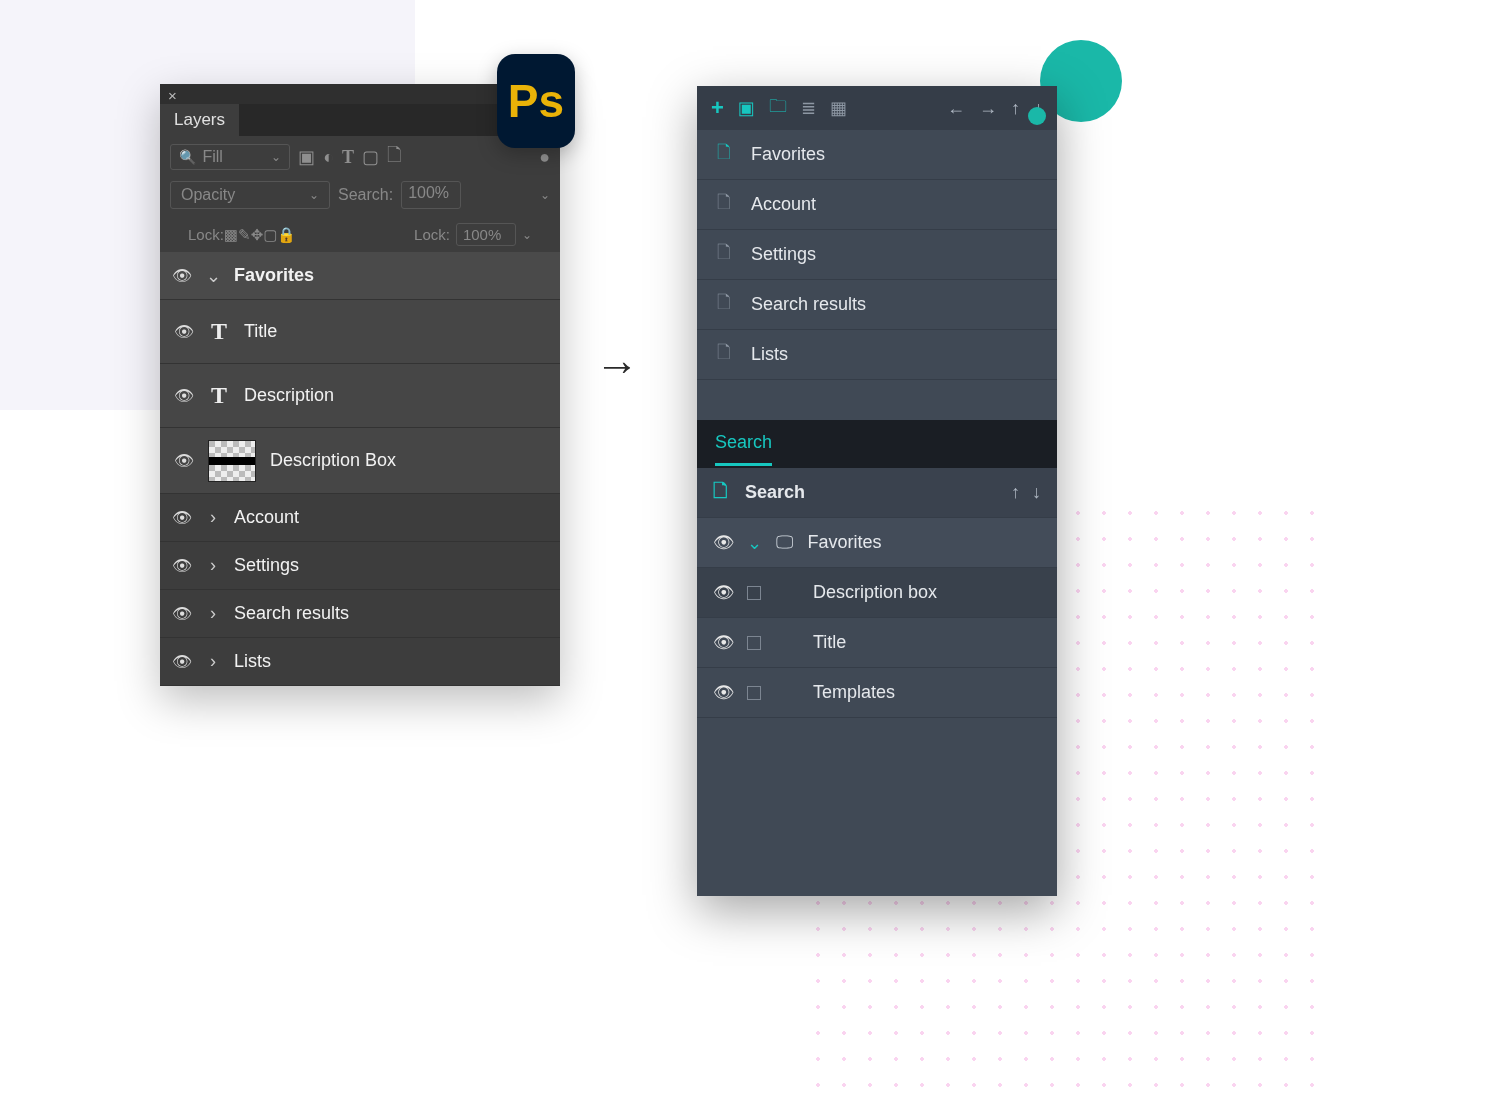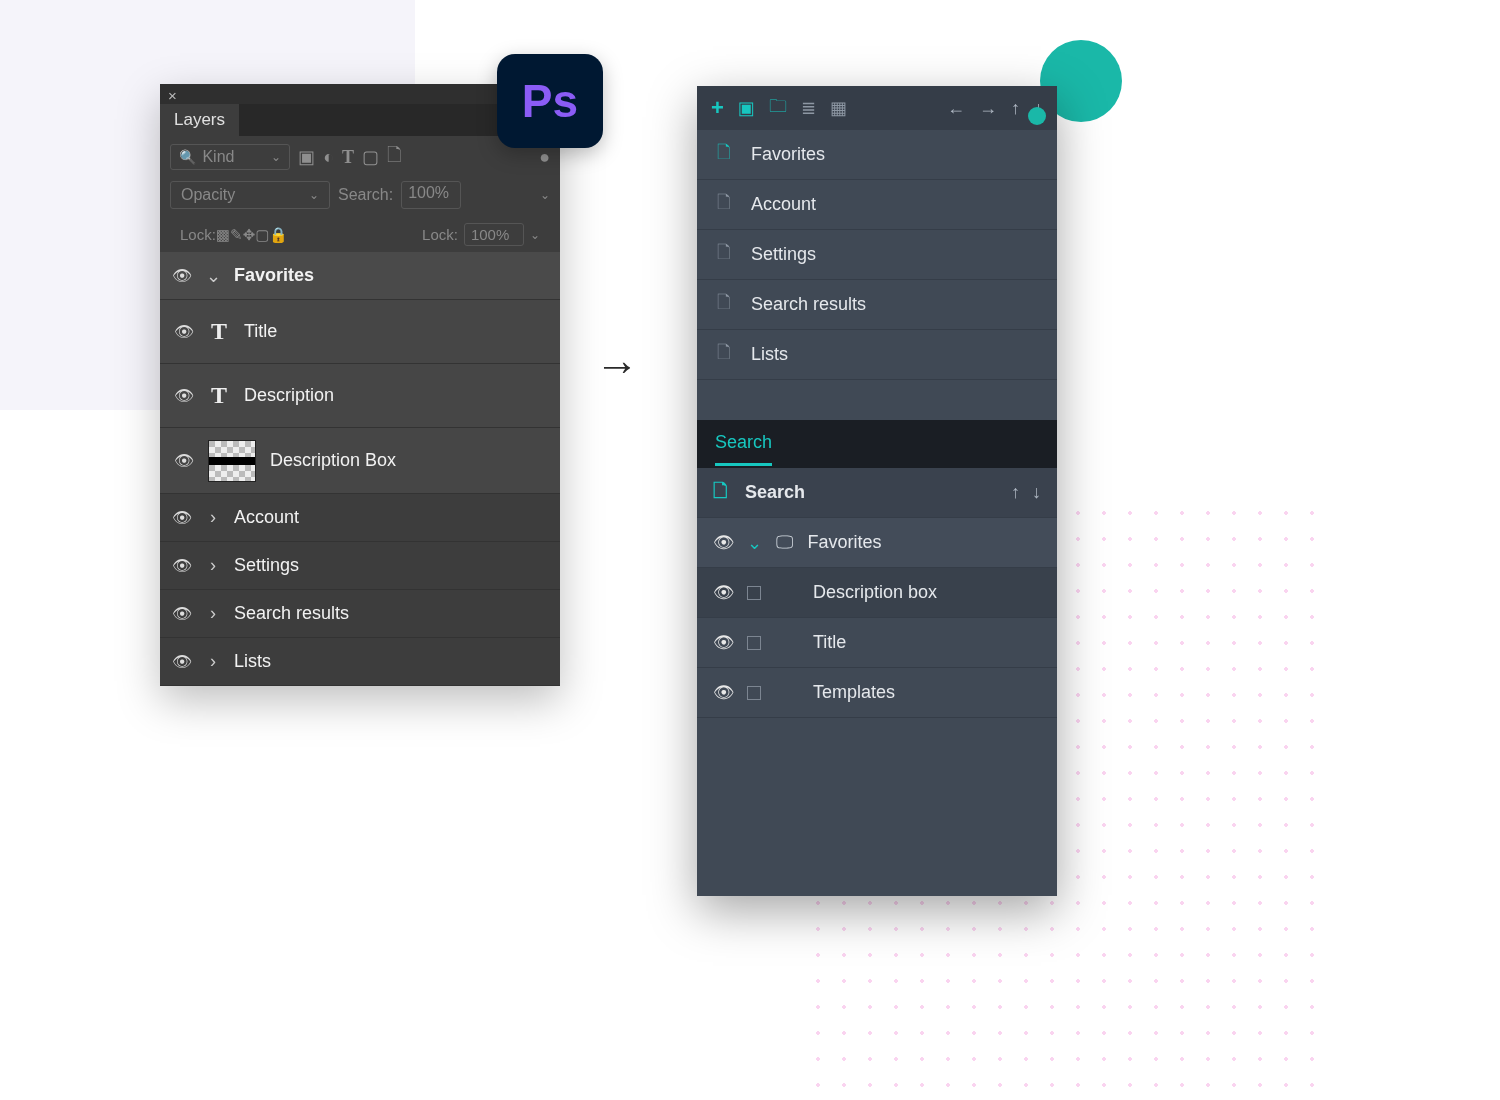--- a/index.html
+++ b/index.html
@@ -103,21 +103,21 @@
     width: 160px;
     display:flex; align-items:center;
   }
   .op-box, .fill-box {
     border: 1px solid #555;
     border-radius: 3px;
     padding: 2px 6px;
     width: 60px;
     color:#888;
   }
-  .ps-lock-row { padding: 6px 20px; display:flex; gap:0; color:#888; align-items:center; font-size:15px;justify-content:flex-end;}
+  .ps-lock-row { padding: 6px 28px; display:flex; gap:0; color:#888; align-items:center; font-size:15px;justify-content:flex-end;}
   .ps-lock-row .right { margin-left:auto; display:flex; gap:6px; align-items:center;}
   .layer-list { display:flex; flex-direction:column; }
   .layer-row {
     display:flex; align-items:center;
     height: 48px;
     padding: 0 12px;
     gap: 14px;
     border-bottom: 1px solid #333;
     color:#f2f2f2;
     font-size: 18px;
@@ -132,25 +132,25 @@
     width: 48px; height: 42px;
     background:
       linear-gradient(0deg, transparent 40%, #000 40%, #000 60%, transparent 60%),
       repeating-conic-gradient(#eee 0 25%, #bbb 0 50%);
     background-size: 100% 100%, 12px 12px;
     border:1px solid #222;
   }
   .ps-logo {
     position:absolute;
     left: 497px; top: 54px;
-    width: 106px; height: 94px;
+    width: 78px; height: 94px;
     border-radius: 18px;
     background: #001832;
     display:flex; align-items:center; justify-content:center;
-    color:#8b5cf6;
+    color:#eab308;
     font-weight:800;
     font-size:46px;
     font-family: Arial, sans-serif;
     z-index:3;
     box-shadow: 0 6px 20px rgba(0,0,0,.25);
   }
   
   .target-panel {
     position:absolute;
     left: 697px; top: 86px;
@@ -243,21 +243,21 @@
   <div class="ps-close-bar">
     <span>×</span>
   </div>
   <div class="ps-tabbar">
     <div class="ps-tab">Layers</div>
     <div class="ps-tabbar-rest"></div>
   </div>
   <div class="ps-row">
     <div class="ps-kind">
       <span style="font-size:14px;">🔍</span>
-      <span>Kind</span>
+      <span>Fill</span>
       <span class="ps-chev">⌄</span>
     </div>
     <span class="ic">▣</span>
     <span class="ic">◐</span>
     <span class="ic" style="font-family:serif;font-weight:bold;">T</span>
     <span class="ic">▢</span>
     <span class="ic">🗋</span>
     <span class="ic" style="margin-left:auto;">●</span>
   </div>
   <div class="ps-row2">

